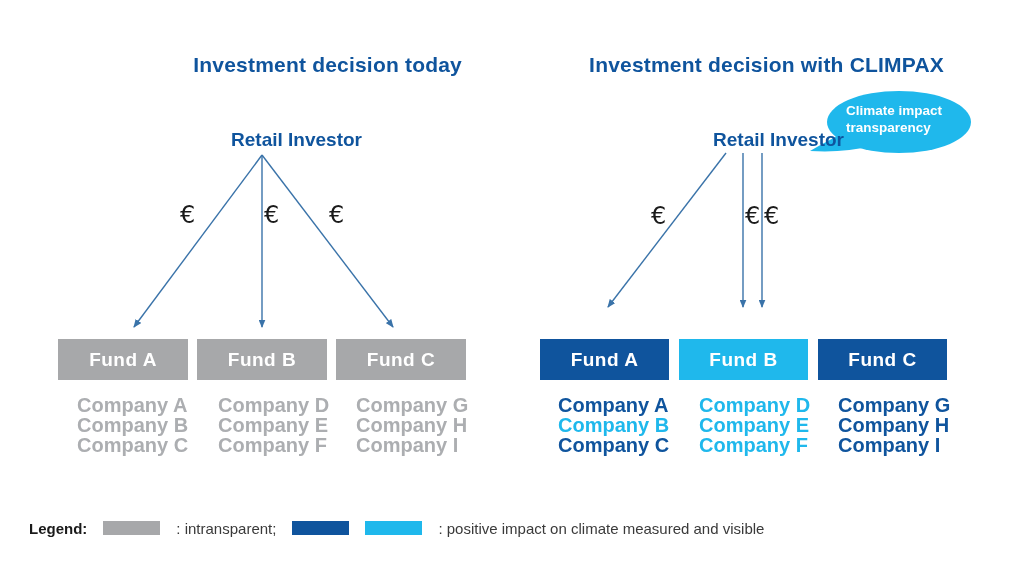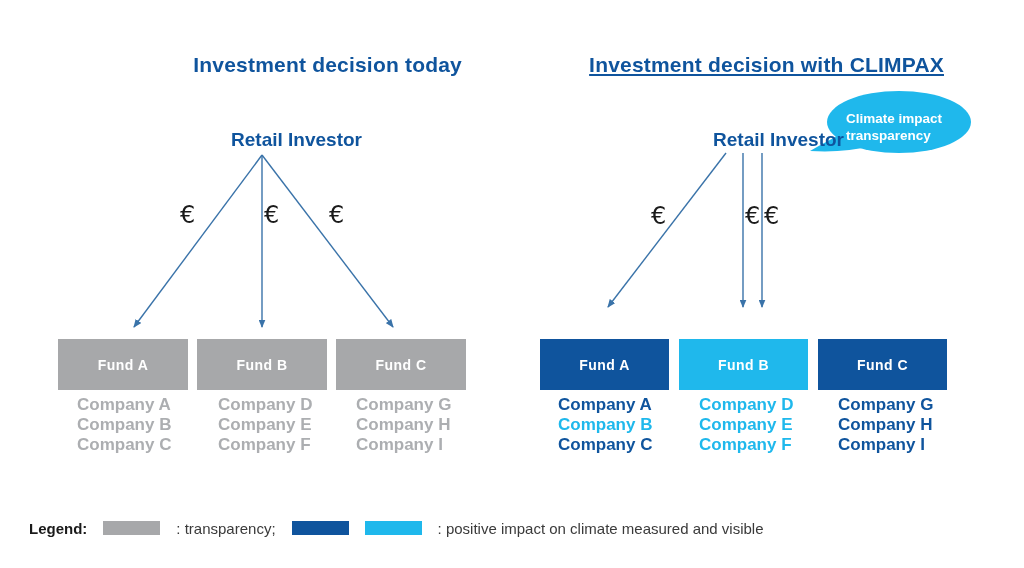--- a/index.html
+++ b/index.html
@@ -19,54 +19,54 @@
   }
   .overlay{position:absolute;left:0;top:0;width:1024px;height:568px;pointer-events:none;}
   .overlay line{stroke:var(--arrow);stroke-width:1.4;}
   .overlay .bubble-shape{fill:var(--cyan);}
 
   .panel-title{
     position:absolute;top:53px;width:400px;text-align:right;
     font-size:21px;font-weight:bold;color:var(--dark-blue);letter-spacing:.2px;
   }
   .panel-title.left{left:62px;}
-  .panel-title.right{left:544px;text-decoration:underline;}
+  .panel-title.right{left:544px;}
 
   .investor{
     position:absolute;top:129px;width:200px;text-align:right;
     font-size:19px;font-weight:bold;color:var(--dark-blue);
   }
   .investor.left{left:162px;}
   .investor.right{left:644px;}
 
   .euro{
     position:absolute;font-size:24px;color:var(--euro);
     font-family:"DejaVu Sans",sans-serif;line-height:1;
   }
 
   .fund{
-    position:absolute;top:339px;height:51px;width:130px;
+    position:absolute;top:339px;height:41px;width:130px;
     display:flex;align-items:center;justify-content:center;
-    color:#fff;font-size:14px;font-weight:bold;letter-spacing:.5px;
+    color:#fff;font-size:19px;font-weight:bold;letter-spacing:.5px;
   }
   .fund.s-gray{background:var(--gray);}
   .fund.s-dark{background:var(--dark-blue);}
   .fund.s-cyan{background:var(--cyan);}
 
   .company-col{position:absolute;top:395px;}
   .company{
-    display:block;font-size:17px;font-weight:bold;line-height:20px;white-space:nowrap;
+    display:block;font-size:20px;font-weight:bold;line-height:20px;white-space:nowrap;
   }
   .company.s-gray{color:var(--gray-text);}
   .company.s-dark{color:var(--dark-blue);}
   .company.s-cyan{color:var(--cyan);}
 
   .bubble-text{
     position:absolute;left:846px;top:102px;width:112px;
-    color:#fff;font-size:13.5px;font-weight:bold;line-height:17px;text-align:left;margin-top:8px;
+    color:#fff;font-size:13.5px;font-weight:bold;line-height:17px;text-align:left;
   }
 
   .legend{
     position:absolute;left:29px;top:518px;height:20px;
     display:flex;align-items:center;gap:16px;
     font-size:15px;color:var(--text);white-space:nowrap;
   }
   .legend-label{font-weight:bold;color:#1A1A1A;}
   .swatch{display:inline-block;width:57px;height:14px;}
   .swatch.s-gray{background:var(--gray);}
@@ -155,19 +155,19 @@
   </div>
   <div class="company-col" style="left:838px;">
     <span class="company s-dark">Company G</span>
     <span class="company s-dark">Company H</span>
     <span class="company s-dark">Company I</span>
   </div>
 
   <div class="legend">
     <span class="legend-label">Legend:</span>
     <span class="swatch s-gray"></span>
-    <span class="legend-text">: transparency;</span>
+    <span class="legend-text">: intransparent;</span>
     <span class="swatch s-dark"></span>
     <span class="swatch s-cyan"></span>
     <span class="legend-text">: positive impact on climate measured and visible</span>
   </div>
 
 </div>
 
 </body></html>

